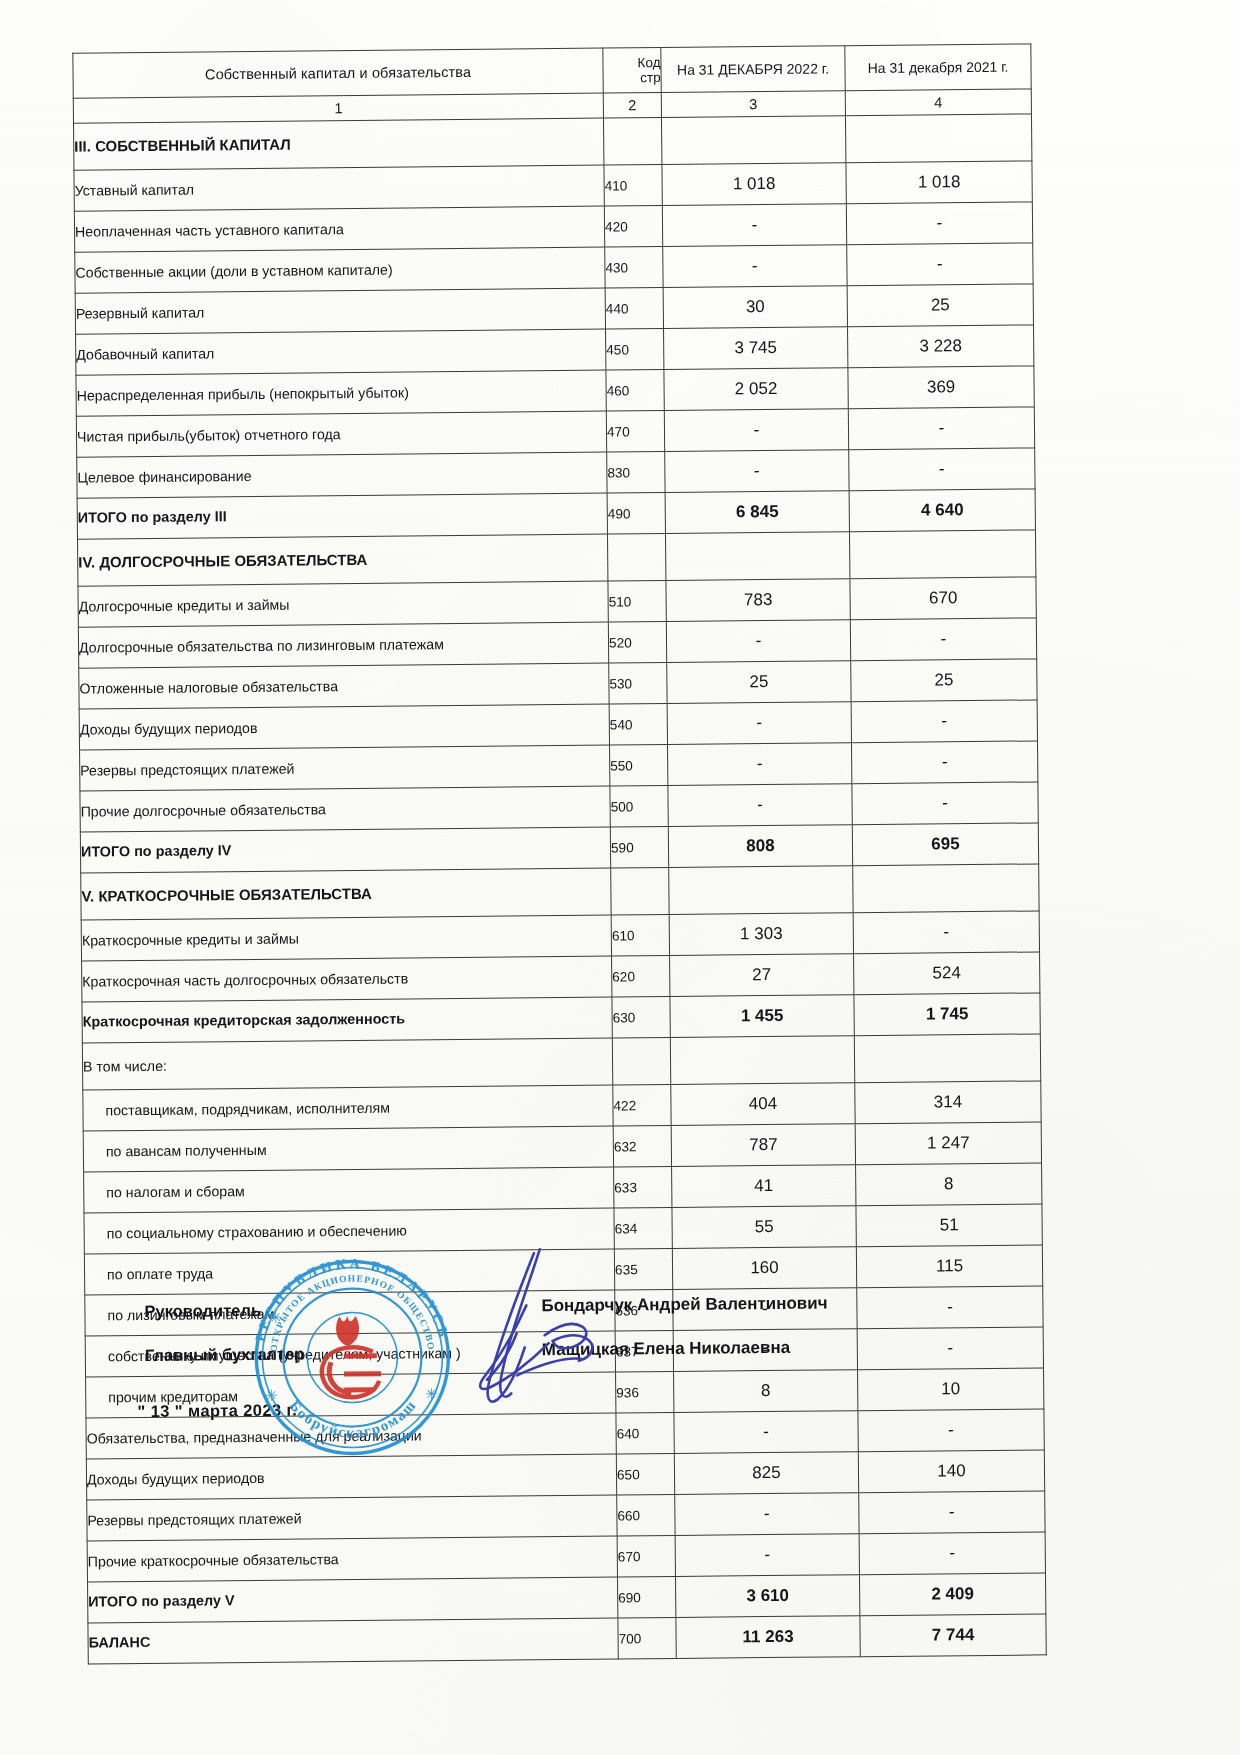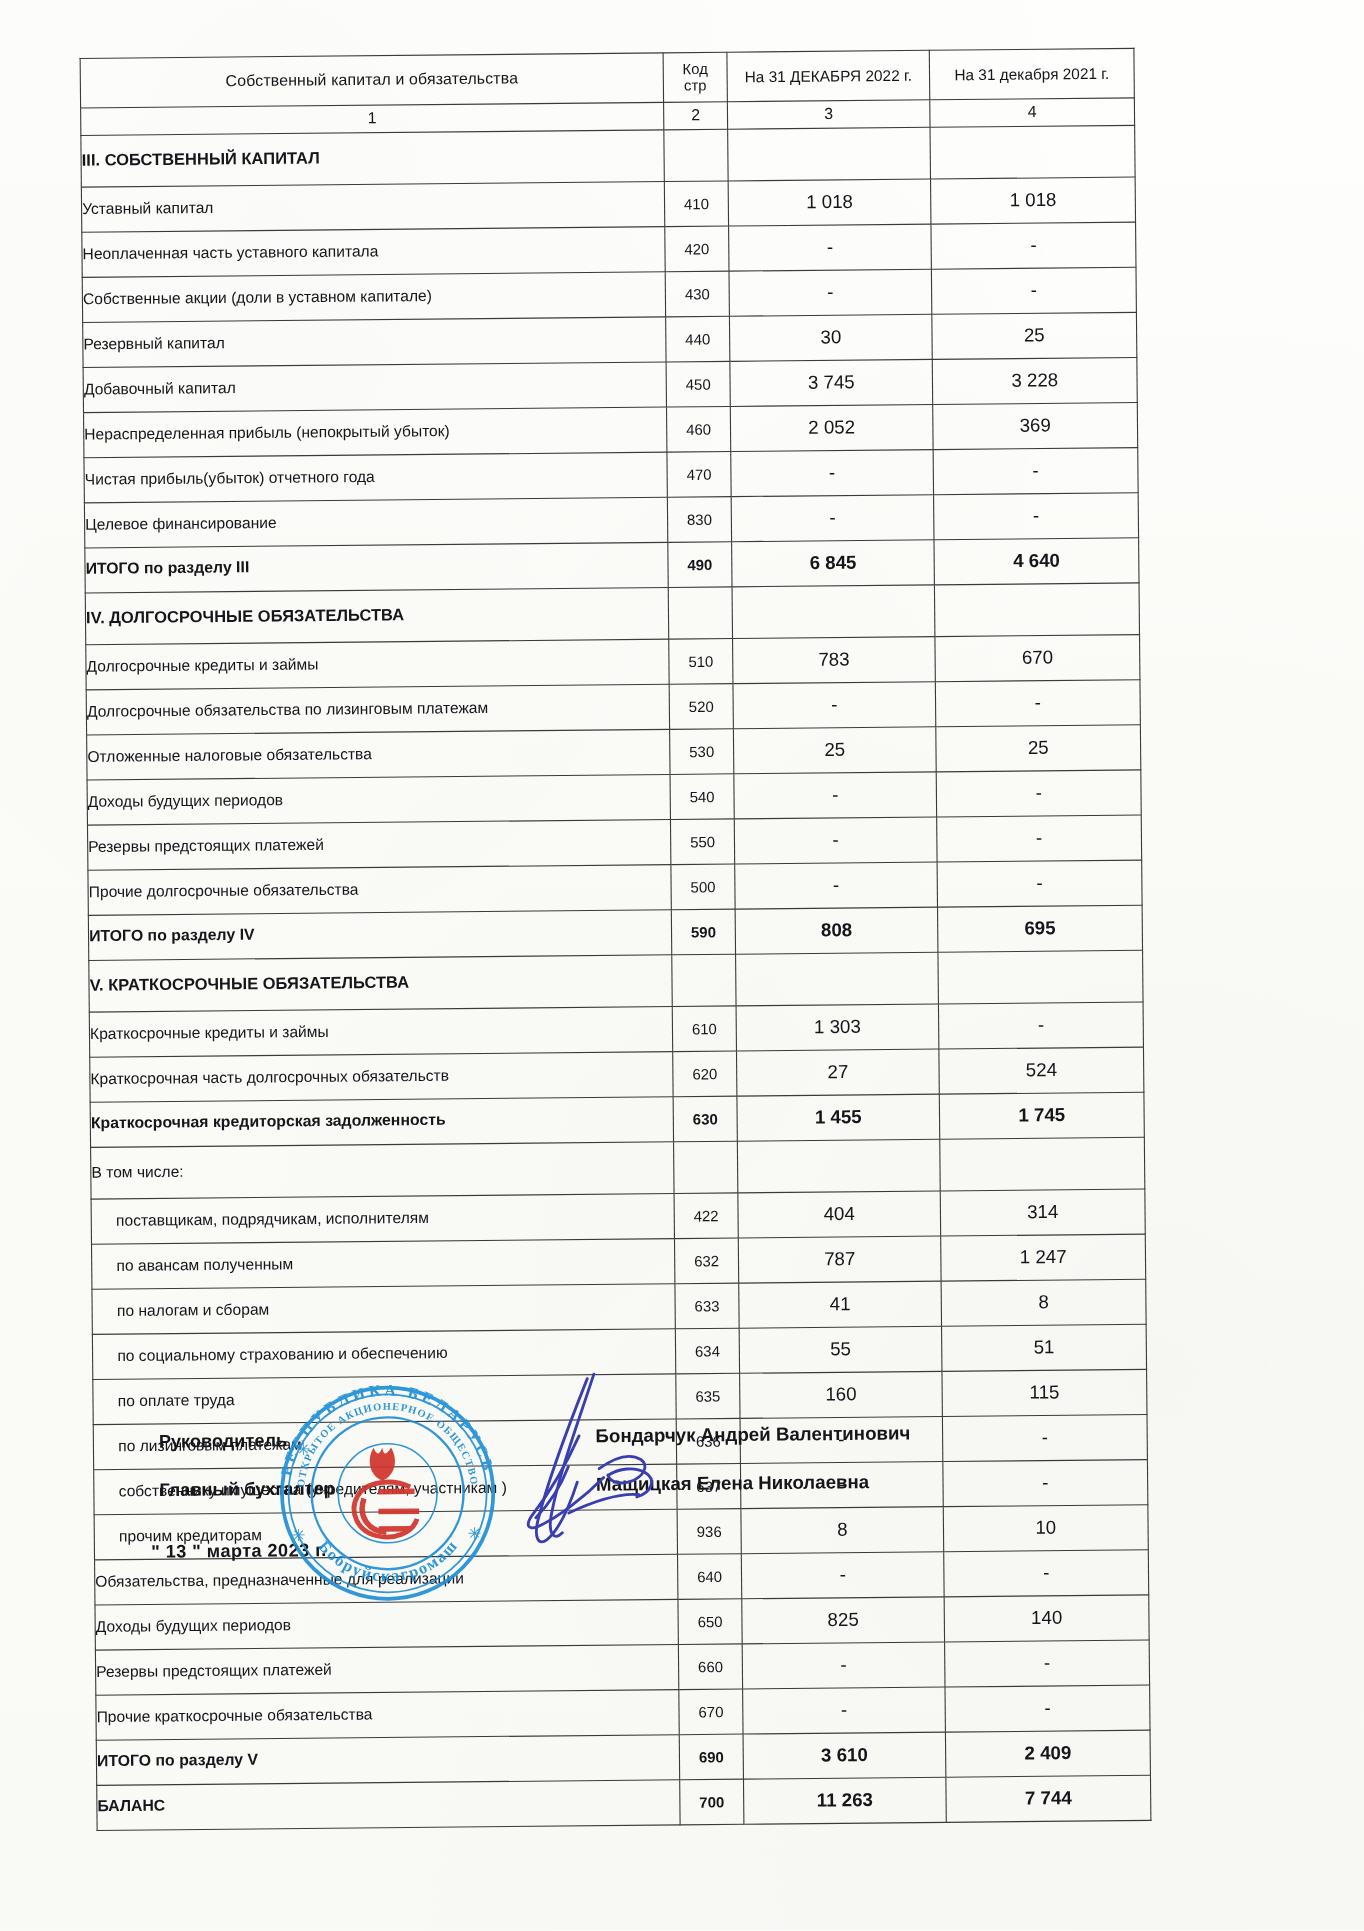--- a/index.html
+++ b/index.html
@@ -43,45 +43,45 @@
   col.c-name{width:530px;}
   col.c-code{width:58px;}
   col.c-v1{width:184px;}
   col.c-v2{width:186px;}
 
   .hdr-name{
     height:44px;text-align:center;font-size:14.5px;font-weight:bold;
     letter-spacing:.1px;
   }
   .hdr-code{
-    text-align:center;font-size:13.5px;font-weight:bold;line-height:1.12;
+    text-align:right;font-size:13.5px;font-weight:bold;line-height:1.12;
     padding:3px 0;
   }
   .hdr-date{
     text-align:center;font-size:14px;font-weight:bold;padding:0 4px;
   }
   .numrow td{height:24px;text-align:center;font-size:14.5px;}
 
   .cell-name{
     font-size:14.2px;
     padding:0 4px 3px 6px;
     height:40px;
     vertical-align:bottom;
     line-height:1.05;
   }
   .cell-code{
-    text-align:center;font-size:13.6px;height:40px;
+    text-align:left;font-size:13.6px;height:40px;
     vertical-align:bottom;padding-bottom:3px;
   }
   .cell-val{
     text-align:center;font-size:17px;height:40px;
     vertical-align:top;padding-top:4px;
   }
   tr.bold .cell-name{font-weight:bold;font-size:14.4px;}
-  tr.bold .cell-code{font-weight:bold;margin-top:25px;}
+  tr.bold .cell-code{font-weight:normal;margin-top:25px;}
   tr.bold .cell-val{font-weight:bold;}
   tr.section .cell-name{font-weight:bold;font-size:15px;}
   tr.indent .cell-name{padding-left:22px;}
   tr.tall .cell-name, tr.tall .cell-code, tr.tall .cell-val{height:46px;}
 
   
   .sigs{
     position:absolute;left:0;top:1280px;width:1240px;height:200px;
   }
   .sig-row{position:absolute;font-weight:bold;font-size:16.5px;}

